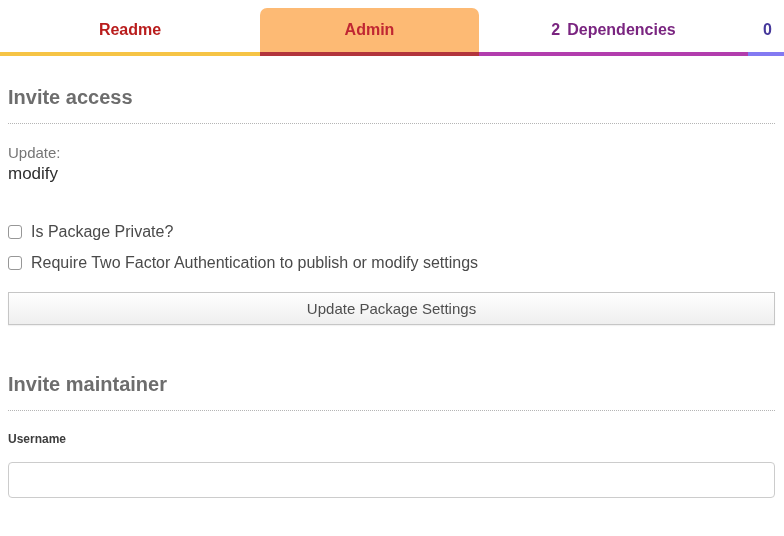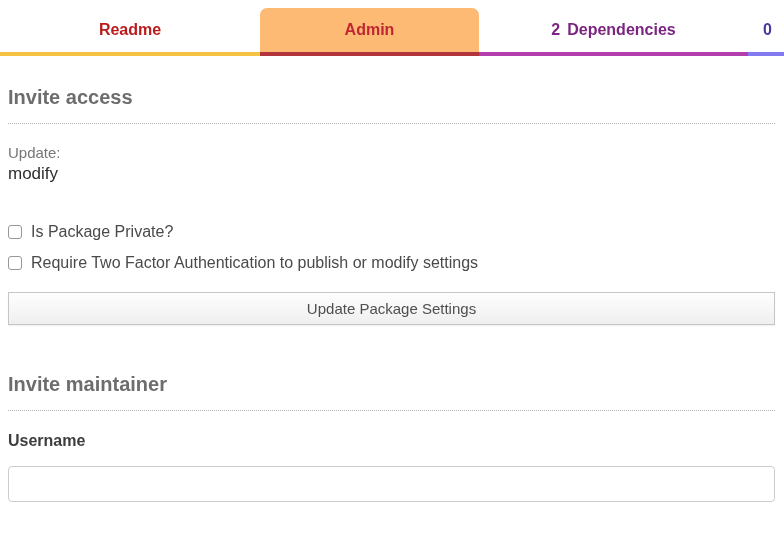--- a/index.html
+++ b/index.html
@@ -64,21 +64,21 @@
     height: 33px;
     border: 1px solid #c6c6c6; border-radius: 0;
     background: linear-gradient(#fefefe, #efefef);
     font-family: inherit; font-size: 15px; color: #4f4f4f;
     cursor: pointer;
     box-shadow: 0 1px 1px rgba(0,0,0,0.05);
   }
 
   .invite-section h3.section-title { margin-top: 48px; }
 
-  .field-label { margin-top: 21px; font-size: 16px; font-weight: 700; color: #3d3d3d; }
+  .field-label { margin-top: 21px; font-size: 12px; font-weight: 700; color: #3d3d3d; }
 
   .text-input {
     display: block; width: 100%;
     margin-top: 16px;
     height: 36px;
     border: 1px solid #cccccc; border-radius: 4px;
     background: #fff;
     font-family: inherit; font-size: 15px; color: #333;
     padding: 0 10px;
   }

